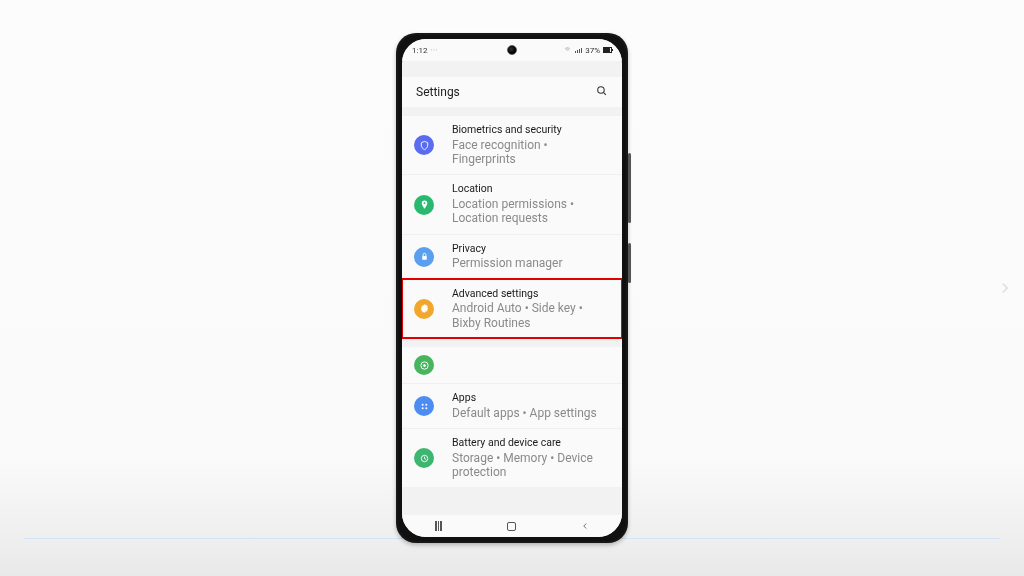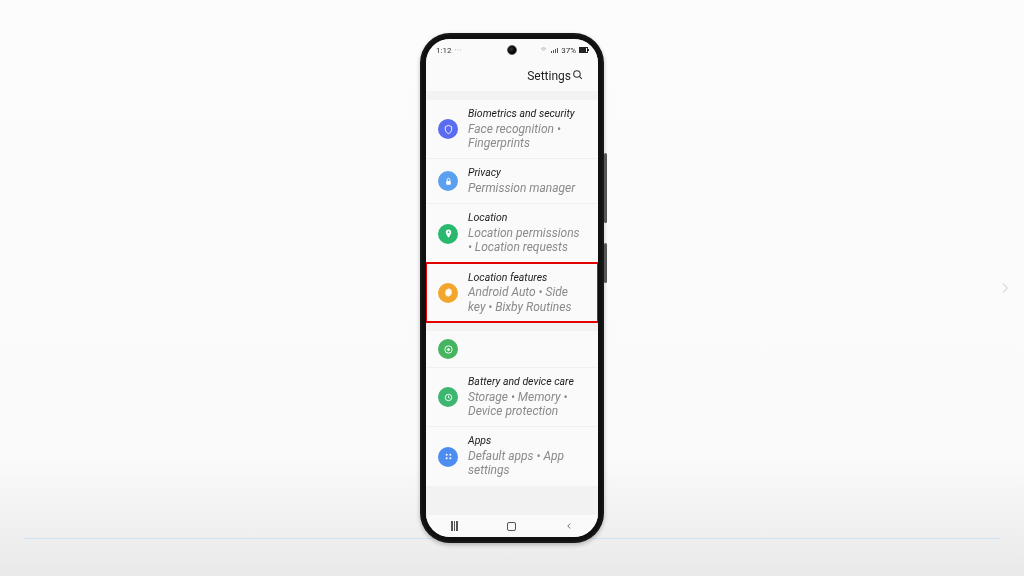--- a/index.html
+++ b/index.html
@@ -15,23 +15,23 @@
     width: 18px; height: 18px; opacity: .25;
   }
   
   .page-line {
     position: absolute; left: 24px; right: 24px; bottom: 37px;
     height: 1px; background: #cfe2f6;
   }
 
   
   .phone {
-    width: 184px; height: 510px;
+    width: 232px; height: 510px;
     background: #101010;
-    border-radius: 30px;
+    border-radius: 20px;
     padding: 6px;
     position: relative;
     box-shadow: 0 2px 4px rgba(0,0,0,.25), inset 0 0 0 2px rgba(255,255,255,.03);
   }
   .side-btn {
     position: absolute; right: -3px; width: 3px; border-radius: 2px; background: #555;
   }
   .side-btn.vol { top: 120px; height: 70px; }
   .side-btn.pwr { top: 210px; height: 40px; }
 
@@ -59,35 +59,34 @@
   .statusbar .batt-box .fill { position:absolute; left:0; top:0; bottom:0; width:90%; background:#222; }
   .statusbar .sig { display:flex; align-items:flex-end; gap:1px; }
   .statusbar .sig span { width:1px; background:#555; }
   .statusbar .sig span:nth-child(1){height:2px}
   .statusbar .sig span:nth-child(2){height:3px}
   .statusbar .sig span:nth-child(3){height:4px}
   .statusbar .sig span:nth-child(4){height:5px}
 
   
   .header {
-    height: 30px; display: flex; align-items: center; justify-content: flex-end;
+    height: 30px; display: flex; align-items: center; justify-content: space-between;
     padding: 0 14px; background: #fafafa;
-    font-size: 12px; color: #222;
+    font-size: 12px; color: #222; margin-top: 16px;
   }
   .header .search svg { width: 13px; height: 13px; }
 
   
   .list { flex: 1; overflow: hidden; background: #f2f2f2; }
   .section { background: #fafafa; }
   .gap { height: 9px; background: #f2f2f2; }
   .row {
-    display: flex; align-items: center; gap: 10px;
+    display: flex; align-items: center; gap: 18px;
     padding: 8px 14px 8px 12px;
     border-top: 1px solid #f0f0f0;
-    font-style: italic;
   }
   .section .row:first-child { border-top: none; }
   .row .icon {
     width: 20px; height: 20px; border-radius: 50%;
     flex: none; display: flex; align-items: center; justify-content: center;
   }
   .row .icon svg { width: 11px; height: 11px; }
   .row .txt { flex: 1; min-width: 0; }
   .row .title { font-size: 10.5px; color: #1a1a1a; line-height: 1.2; }
   .row .sub { font-size: 12px; color: #8a8a8a; line-height: 1.2; margin-top: 1px; }
@@ -178,100 +177,100 @@
                 <path d="M12 3l7 3v5c0 5-3 8-7 10-4-2-7-5-7-10V6l7-3z"></path>
               </svg>
           </div>
           <div class="txt">
             <div class="title">Biometrics and security</div>
             <div class="sub">Face recognition  •  Fingerprints</div>
           </div>
         </div>
 
         <div class="row">
+          <div class="icon c-loc">
+            <svg viewBox="0 0 24 24" fill="#fff">
+                <path d="M12 3a6 6 0 0 0-6 6c0 4 6 12 6 12s6-8 6-12a6 6 0 0 0-6-6z"></path>
+                <circle cx="12" cy="9" r="2" fill="#29b96e"></circle>
+              </svg>
+          </div>
+          <div class="txt">
+            <div class="title">Location</div>
+            <div class="sub">Location permissions  •  Location requests</div>
+          </div>
+        </div>
+
+        <div class="row">
           <div class="icon c-priv">
             <svg viewBox="0 0 24 24" fill="#fff">
                 <rect x="7" y="11" width="10" height="8" rx="1.5"></rect>
                 <path d="M9 11V8a3 3 0 1 1 6 0v3" fill="none" stroke="#fff" stroke-width="2"></path>
               </svg>
           </div>
           <div class="txt">
             <div class="title">Privacy</div>
             <div class="sub">Permission manager</div>
           </div>
         </div>
 
-        <div class="row">
-          <div class="icon c-loc">
-            <svg viewBox="0 0 24 24" fill="#fff">
-                <path d="M12 3a6 6 0 0 0-6 6c0 4 6 12 6 12s6-8 6-12a6 6 0 0 0-6-6z"></path>
-                <circle cx="12" cy="9" r="2" fill="#29b96e"></circle>
-              </svg>
-          </div>
-          <div class="txt">
-            <div class="title">Location</div>
-            <div class="sub">Location permissions  •  Location requests</div>
-          </div>
-        </div>
-
 
 
         <div class="row highlight">
           <div class="icon c-adv">
             <svg viewBox="0 0 24 24" fill="#fff">
                 <circle cx="12" cy="12" r="3"></circle>
                 <path d="M12 2l1.5 2.5L16 3l.5 3 3 .5-1.5 2.5L20 12l-2 2 1.5 2.5-3 .5-.5 3-2.5-1.5L12 22l-1.5-2.5L8 21l-.5-3-3-.5L6 15 4 12l2-2L4.5 7.5 7.5 7 8 4l2.5 1.5z" opacity=".95"></path>
               </svg>
           </div>
           <div class="txt">
-            <div class="title">Location features</div>
+            <div class="title">Advanced settings</div>
             <div class="sub">Android Auto  •  Side key  •  Bixby Routines</div>
           </div>
         </div>
       </div>
 
       <div class="gap"></div>
 
       <div class="section">
         <div class="row">
           <div class="icon c-dig">
             <svg viewBox="0 0 24 24" fill="none" stroke="#fff" stroke-width="2">
                 <circle cx="12" cy="12" r="8"></circle>
                 <circle cx="12" cy="12" r="3" fill="#fff" stroke="none"></circle>
               </svg>
           </div>
         </div>
 
         <div class="row">
+          <div class="icon c-apps">
+            <svg viewBox="0 0 24 24" fill="#fff">
+                <circle cx="8" cy="8" r="2.2"></circle>
+                <circle cx="16" cy="8" r="2.2"></circle>
+                <circle cx="8" cy="16" r="2.2"></circle>
+                <circle cx="16" cy="16" r="2.2"></circle>
+              </svg>
+          </div>
+          <div class="txt">
+            <div class="title">Apps</div>
+            <div class="sub">Default apps  •  App settings</div>
+          </div>
+        </div>
+
+        <div class="row">
           <div class="icon c-bat">
             <svg viewBox="0 0 24 24" fill="none" stroke="#fff" stroke-width="2">
                 <circle cx="12" cy="12" r="7"></circle>
                 <path d="M12 8v4l3 2"></path>
               </svg>
           </div>
           <div class="txt">
             <div class="title">Battery and device care</div>
             <div class="sub">Storage  •  Memory  •  Device protection</div>
           </div>
         </div>
-
-        <div class="row">
-          <div class="icon c-apps">
-            <svg viewBox="0 0 24 24" fill="#fff">
-                <circle cx="8" cy="8" r="2.2"></circle>
-                <circle cx="16" cy="8" r="2.2"></circle>
-                <circle cx="8" cy="16" r="2.2"></circle>
-                <circle cx="16" cy="16" r="2.2"></circle>
-              </svg>
-          </div>
-          <div class="txt">
-            <div class="title">Apps</div>
-            <div class="sub">Default apps  •  App settings</div>
-          </div>
-        </div>
       </div>
     </div>
 
     <div class="navbar">
       <div class="nbtn">
         <div class="recent">
             <span></span>
             <span></span>
             <span></span>
           </div>

